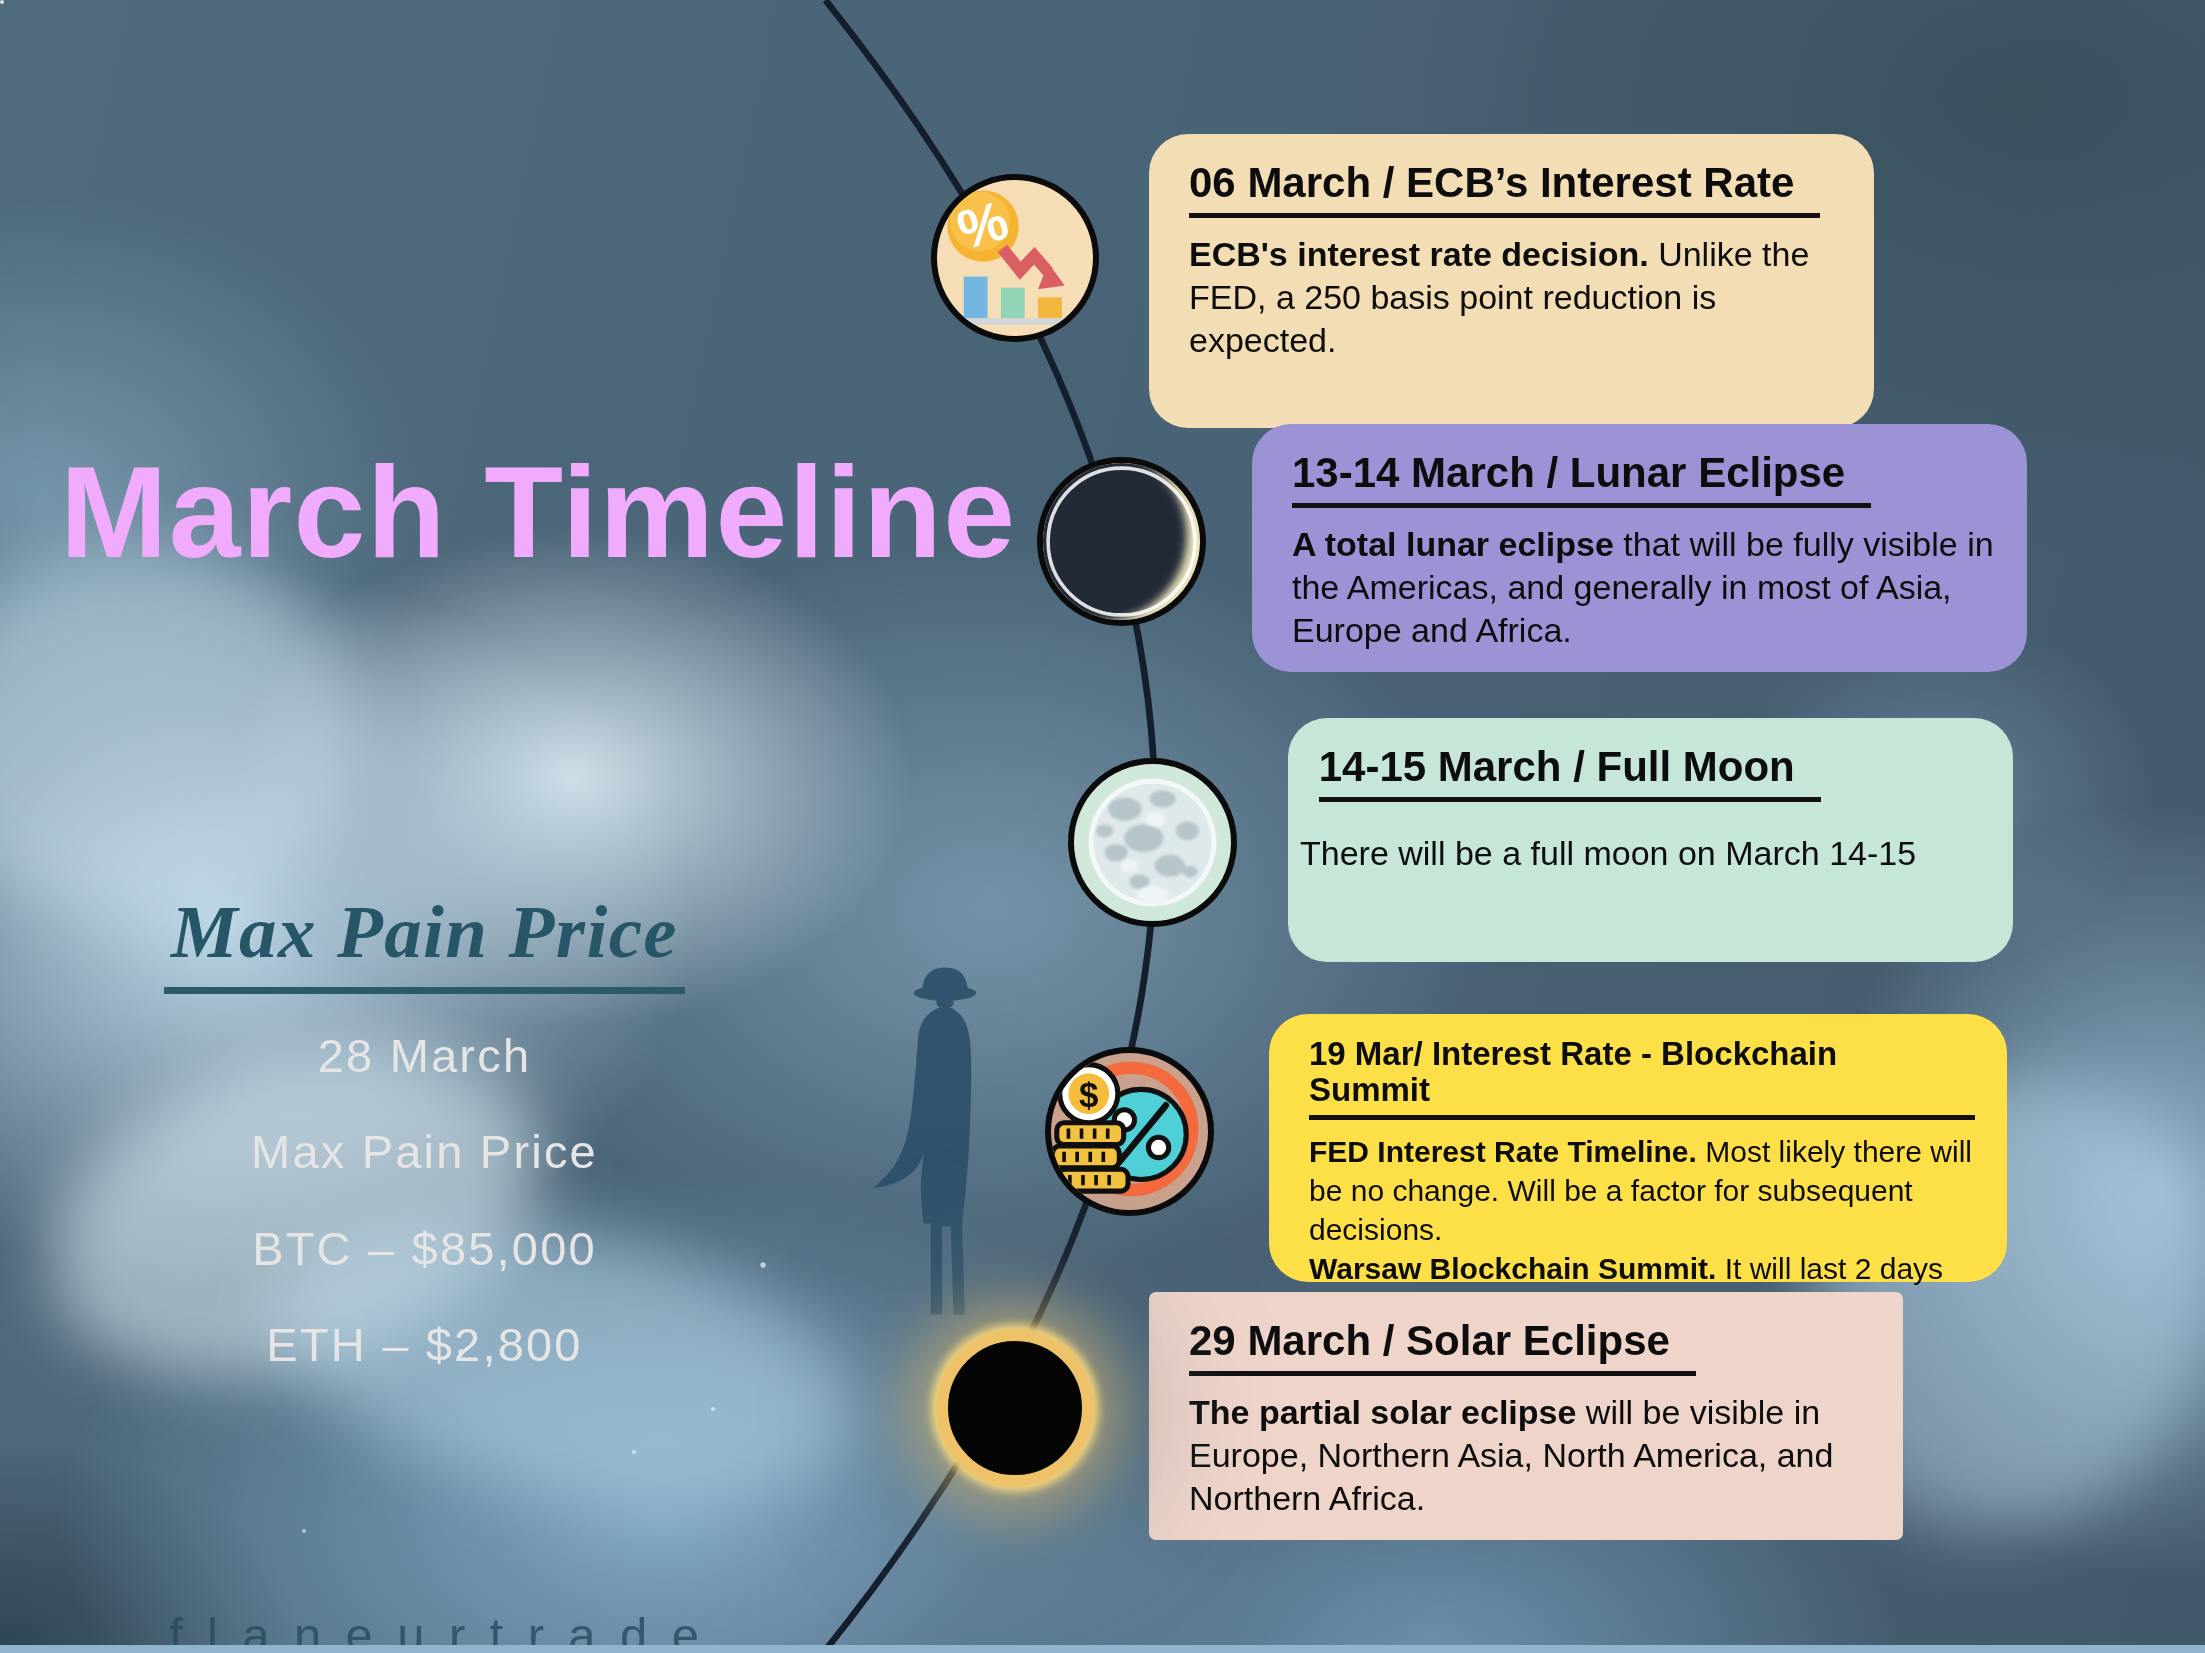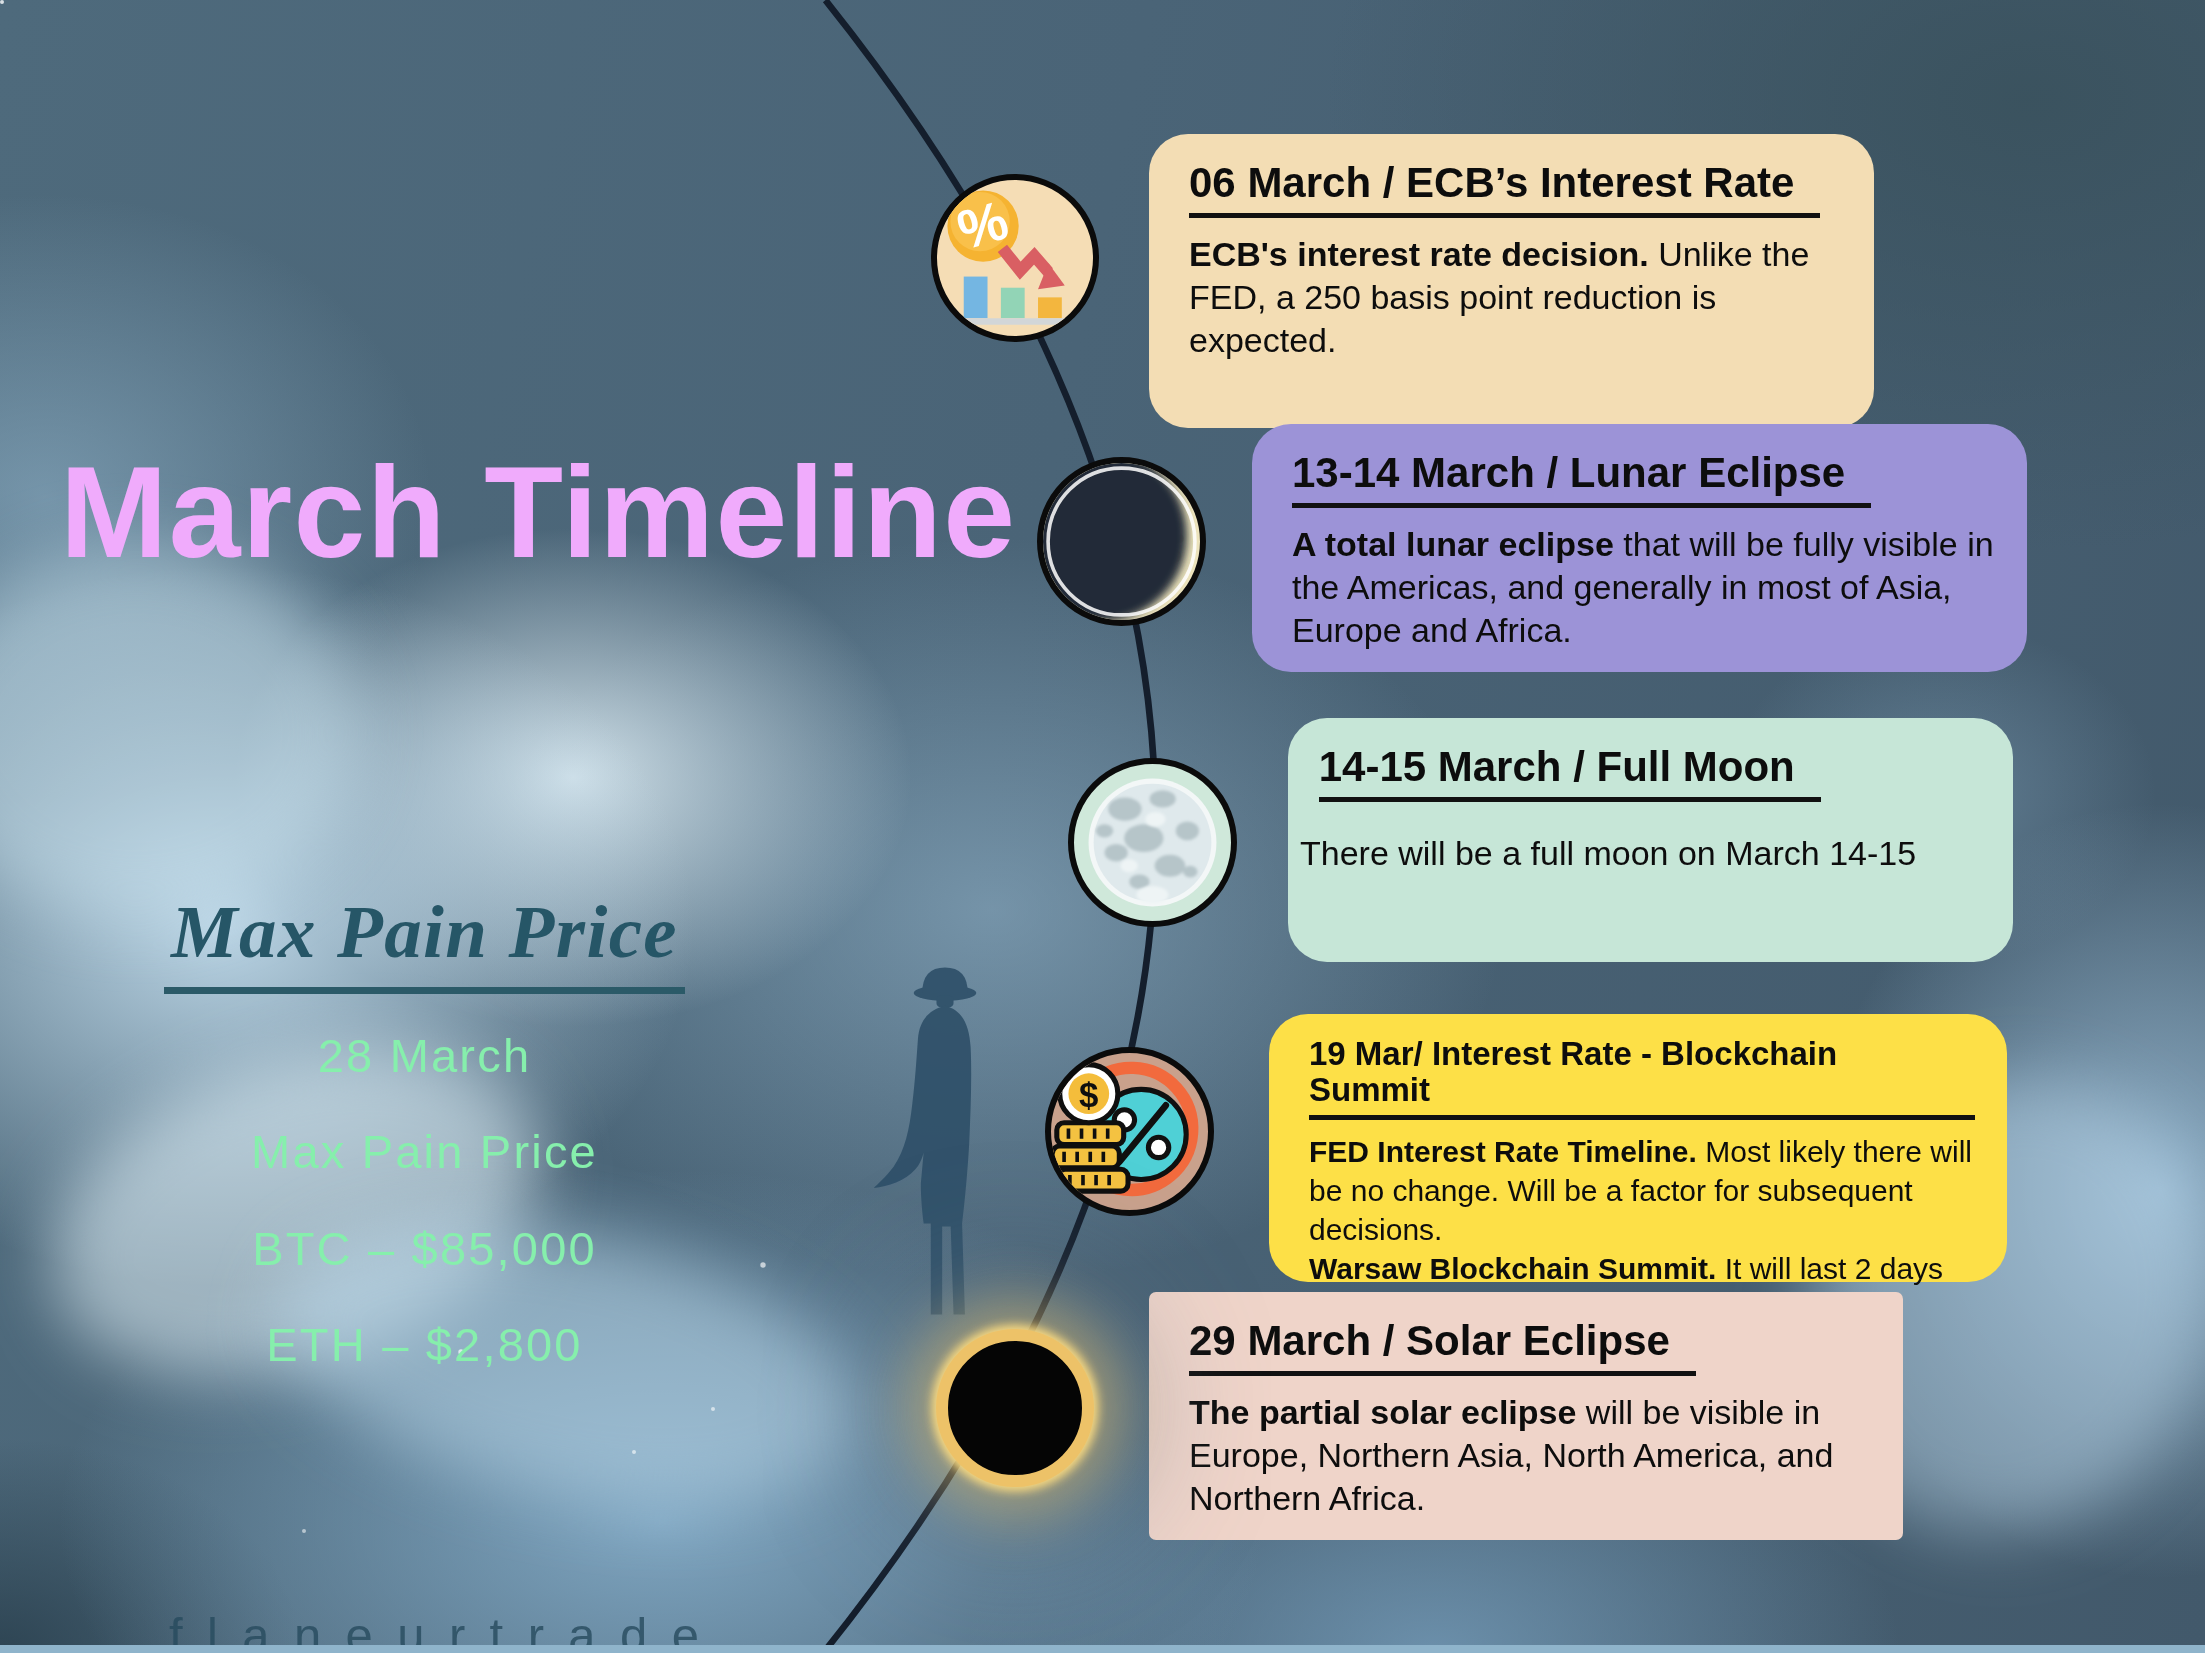--- a/index.html
+++ b/index.html
@@ -36,21 +36,21 @@
 
   
   .man{position:absolute;left:873px;top:956px;z-index:2;opacity:.92;}
 
   
   .page-title{position:absolute;left:60px;top:438px;z-index:3;margin:0;font-size:129px;line-height:1.16;
     font-weight:700;color:#f0abfc;letter-spacing:1.4px;}
   .maxpain{position:absolute;left:121px;top:889px;width:607px;z-index:3;text-align:center;}
   .mp-title{display:inline-block;font-family:"Liberation Serif",serif;font-style:italic;font-weight:700;
     font-size:75px;color:#265667;border-bottom:7.2px solid #2b5a68;padding:0 7.2px 11.5px 7.2px;letter-spacing:1.4px;}
-  .mp-lines{margin-top:14.4px;font-size:47px;color:#86efac;line-height:2.05;letter-spacing:2.2px;}
+  .mp-lines{margin-top:14.4px;font-size:47px;color:#e5e5e5;line-height:2.05;letter-spacing:2.2px;}
   .brand{position:absolute;left:106px;top:1446px;z-index:3;font-size:85px;font-weight:700;
     letter-spacing:37px;color:#2c4f63;opacity:.55;}
   .brand-sub{position:absolute;left:169px;top:1607px;z-index:3;font-size:49px;font-weight:400;
     letter-spacing:24.4px;color:#274b5e;opacity:.8;}
 
   
   .card{position:absolute;z-index:3;border-radius:39px;box-sizing:border-box;padding:26px 32px 26px 40px;color:#0d0d0d;}
   .card-title{margin:0 0 14.4px 0;font-size:42px;line-height:1.1;font-weight:700;color:#0d0d0d;}
   .card-title .u{display:inline-block;border-bottom:5.7px solid #111;padding:0 26px 7.2px 0;}
   .card-body{margin:0;font-size:34px;line-height:1.27;}

